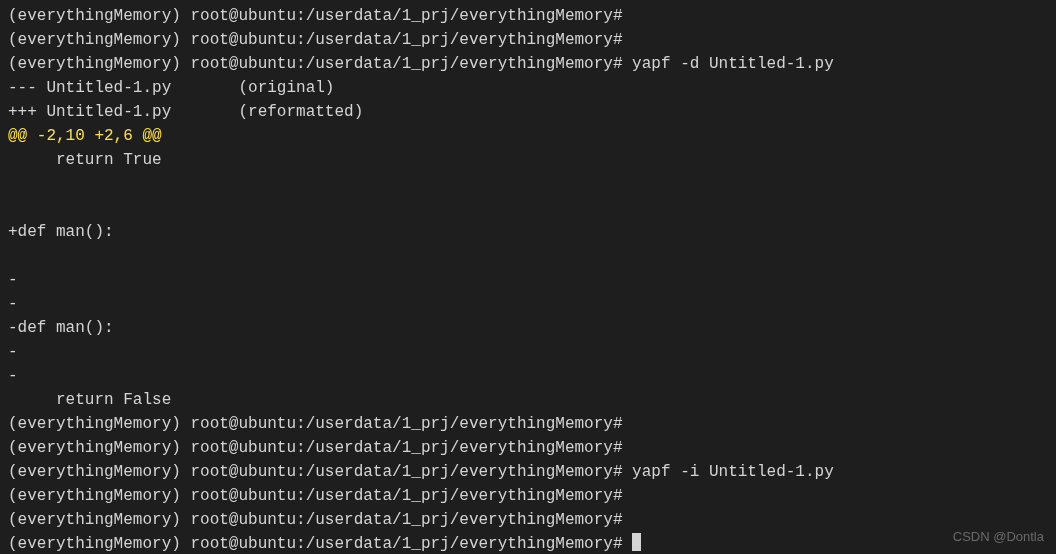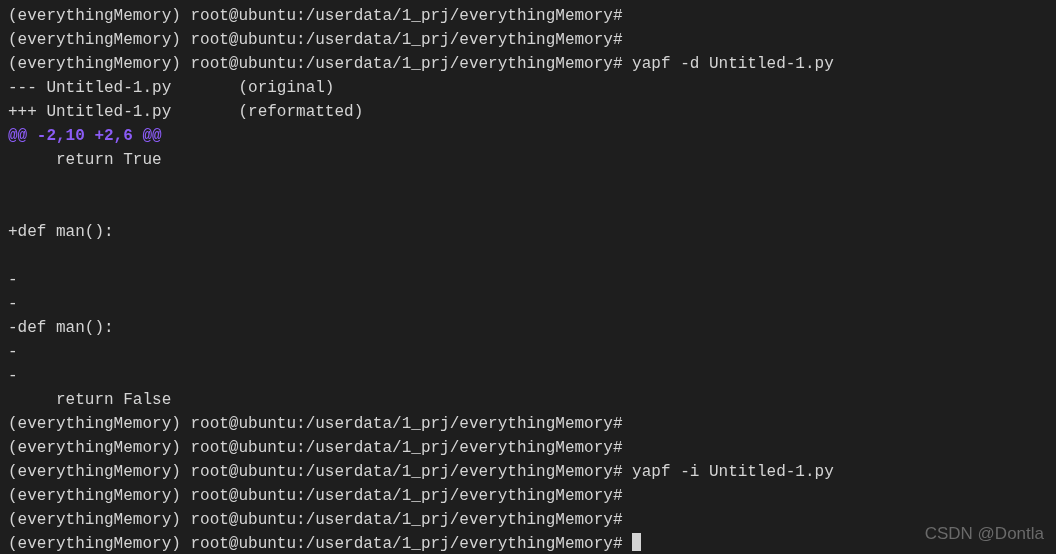--- a/index.html
+++ b/index.html
@@ -20,37 +20,36 @@
       position: relative;
     }
     .terminal {
       white-space: pre;
     }
     .line {
       display: block;
       min-height: 24px;
     }
     .cyan {
-      color: #8b5cf6;
-      font-weight: bold;
+      color: #fde047;
     }
     .cursor {
       display: inline-block;
       width: 9px;
       height: 18px;
       background-color: #d4d4d4;
       vertical-align: text-bottom;
       margin-bottom: 2px;
     }
     .watermark {
       position: absolute;
       bottom: 8px;
       right: 12px;
       color: #6a6a6a;
-      font-size: 17px;
+      font-size: 13px;
       font-family: Arial, sans-serif;
     }
   </style>
 </head>
 <body>
 
 <div class="terminal" id="terminal-container"><div class="line"><span>(everythingMemory) </span><span>root@ubuntu:/userdata/1_prj/everythingMemory#</span><span></span></div><div class="line"><span>(everythingMemory) </span><span>root@ubuntu:/userdata/1_prj/everythingMemory#</span><span></span></div><div class="line"><span>(everythingMemory) </span><span>root@ubuntu:/userdata/1_prj/everythingMemory#</span><span> yapf -d Untitled-1.py</span></div><div class="line"><span>--- Untitled-1.py       (original)</span></div><div class="line"><span>+++ Untitled-1.py       (reformatted)</span></div><div class="line"><span class="cyan">@@ -2,10 +2,6 @@</span></div><div class="line"><span>     return True</span></div><div class="line"><span> </span></div><div class="line"><span> </span></div><div class="line"><span>+def man():</span></div><div class="line"><span> </span></div><div class="line"><span>-</span></div><div class="line"><span>-</span></div><div class="line"><span>-def man():</span></div><div class="line"><span>-</span></div><div class="line"><span>-</span></div><div class="line"><span>     return False</span></div><div class="line"><span>(everythingMemory) </span><span>root@ubuntu:/userdata/1_prj/everythingMemory#</span><span></span></div><div class="line"><span>(everythingMemory) </span><span>root@ubuntu:/userdata/1_prj/everythingMemory#</span><span></span></div><div class="line"><span>(everythingMemory) </span><span>root@ubuntu:/userdata/1_prj/everythingMemory#</span><span> yapf -i Untitled-1.py</span></div><div class="line"><span>(everythingMemory) </span><span>root@ubuntu:/userdata/1_prj/everythingMemory#</span><span></span></div><div class="line"><span>(everythingMemory) </span><span>root@ubuntu:/userdata/1_prj/everythingMemory#</span><span></span></div><div class="line"><span>(everythingMemory) </span><span>root@ubuntu:/userdata/1_prj/everythingMemory#</span><span> </span><span class="cursor"></span></div></div>
 
 <div class="watermark">CSDN @Dontla</div>
 

